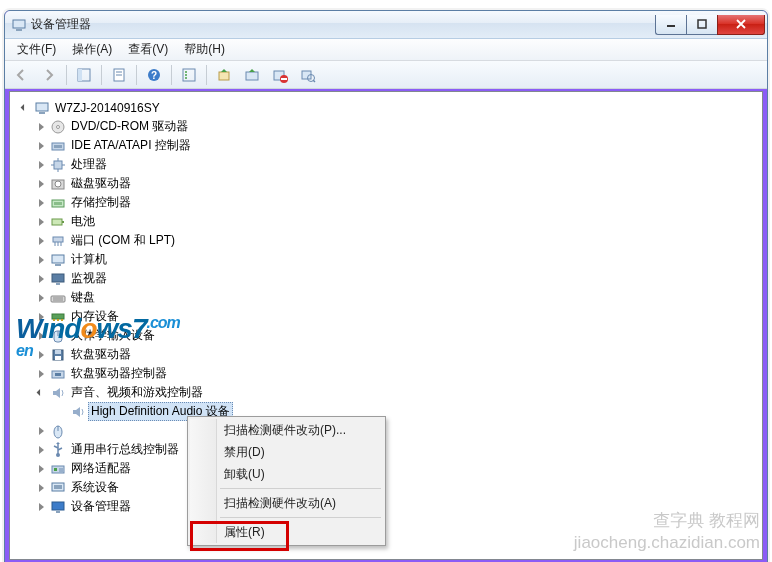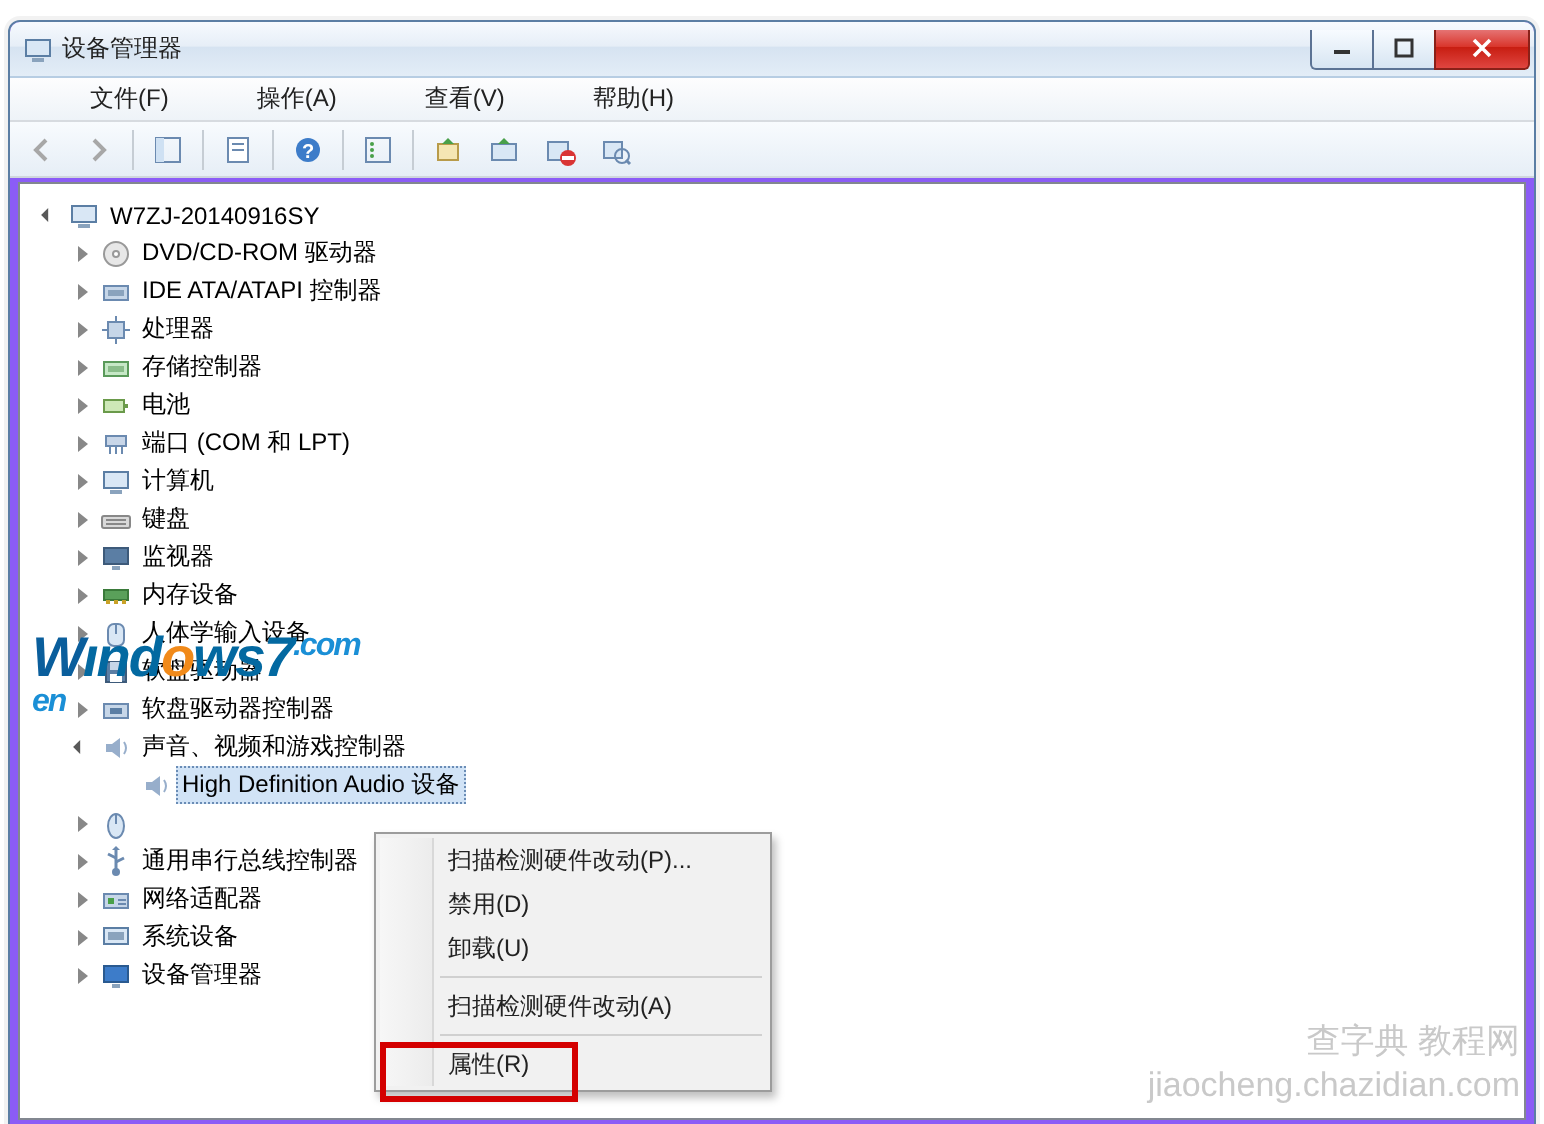--- a/index.html
+++ b/index.html
@@ -80,21 +80,20 @@
     background: linear-gradient(to bottom, #fdfdfe, #eef3f8);
     border-bottom: 1px solid #d7dbe0;
     display: flex;
     align-items: center;
     padding-left: 4px;
   }
   .menu-item {
     padding: 2px 8px;
     color: #222;
     cursor: default;
-    margin-left: 28px;
   }
   .toolbar {
     height: 27px;
     background: linear-gradient(to bottom, #f8fbfe, #e6eef6);
     border-bottom: 1px solid #cfd6dd;
     display: flex;
     align-items: center;
     padding-left: 2px;
   }
   .tool-btn {
@@ -410,20 +409,30 @@
                 <line x1="1" y1="8" x2="4" y2="8" stroke="#6b8ab0"></line>
                 <line x1="12" y1="8" x2="15" y2="8" stroke="#6b8ab0"></line>
               </svg>
             </span>
             <span class="node-label">处理器</span>
           </div>
           <div class="tree-row indent-1">
             <span class="expander collapsed"></span>
             <span class="node-icon">
               <svg width="16" height="16">
+                <rect x="2" y="4" width="12" height="9" fill="#d9d9d9" stroke="#888"></rect>
+                <circle cx="8" cy="8" r="3" fill="#fff" stroke="#888"></circle>
+              </svg>
+            </span>
+            <span class="node-label">磁盘驱动器</span>
+          </div>
+          <div class="tree-row indent-1">
+            <span class="expander collapsed"></span>
+            <span class="node-icon">
+              <svg width="16" height="16">
                 <rect x="2" y="5" width="12" height="7" fill="#c6e8c6" stroke="#5a9a5a"></rect>
                 <rect x="4" y="7" width="8" height="3" fill="#8abd8a"></rect>
               </svg>
             </span>
             <span class="node-label">存储控制器</span>
           </div>
           <div class="tree-row indent-1">
             <span class="expander collapsed"></span>
             <span class="node-icon">
               <svg width="16" height="16">
@@ -452,36 +461,36 @@
                 <rect x="2" y="3" width="12" height="8" fill="#d9e7f5" stroke="#5b7ea4"></rect>
                 <rect x="5" y="12" width="6" height="2" fill="#8aa3bd"></rect>
               </svg>
             </span>
             <span class="node-label">计算机</span>
           </div>
           <div class="tree-row indent-1">
             <span class="expander collapsed"></span>
             <span class="node-icon">
               <svg width="16" height="16">
+                <rect x="2" y="3" width="12" height="8" fill="#5b7ea4" stroke="#3d5a7a"></rect>
+                <rect x="6" y="12" width="4" height="2" fill="#8aa3bd"></rect>
+              </svg>
+            </span>
+            <span class="node-label">监视器</span>
+          </div>
+          <div class="tree-row indent-1">
+            <span class="expander collapsed"></span>
+            <span class="node-icon">
+              <svg width="16" height="16">
                 <rect x="1" y="6" width="14" height="6" rx="1" fill="#d9d9d9" stroke="#888"></rect>
                 <line x1="3" y1="8" x2="13" y2="8" stroke="#888"></line>
                 <line x1="3" y1="10" x2="13" y2="10" stroke="#888"></line>
               </svg>
             </span>
             <span class="node-label">键盘</span>
-          </div>
-          <div class="tree-row indent-1">
-            <span class="expander collapsed"></span>
-            <span class="node-icon">
-              <svg width="16" height="16">
-                <rect x="2" y="3" width="12" height="8" fill="#5b7ea4" stroke="#3d5a7a"></rect>
-                <rect x="6" y="12" width="4" height="2" fill="#8aa3bd"></rect>
-              </svg>
-            </span>
-            <span class="node-label">监视器</span>
           </div>
           <div class="tree-row indent-1">
             <span class="expander collapsed"></span>
             <span class="node-icon">
               <svg width="16" height="16">
                 <rect x="2" y="5" width="12" height="5" fill="#5aa05a" stroke="#3a7a3a"></rect>
                 <rect x="3" y="10" width="2" height="2" fill="#c9a227"></rect>
                 <rect x="7" y="10" width="2" height="2" fill="#c9a227"></rect>
                 <rect x="11" y="10" width="2" height="2" fill="#c9a227"></rect>
               </svg>

